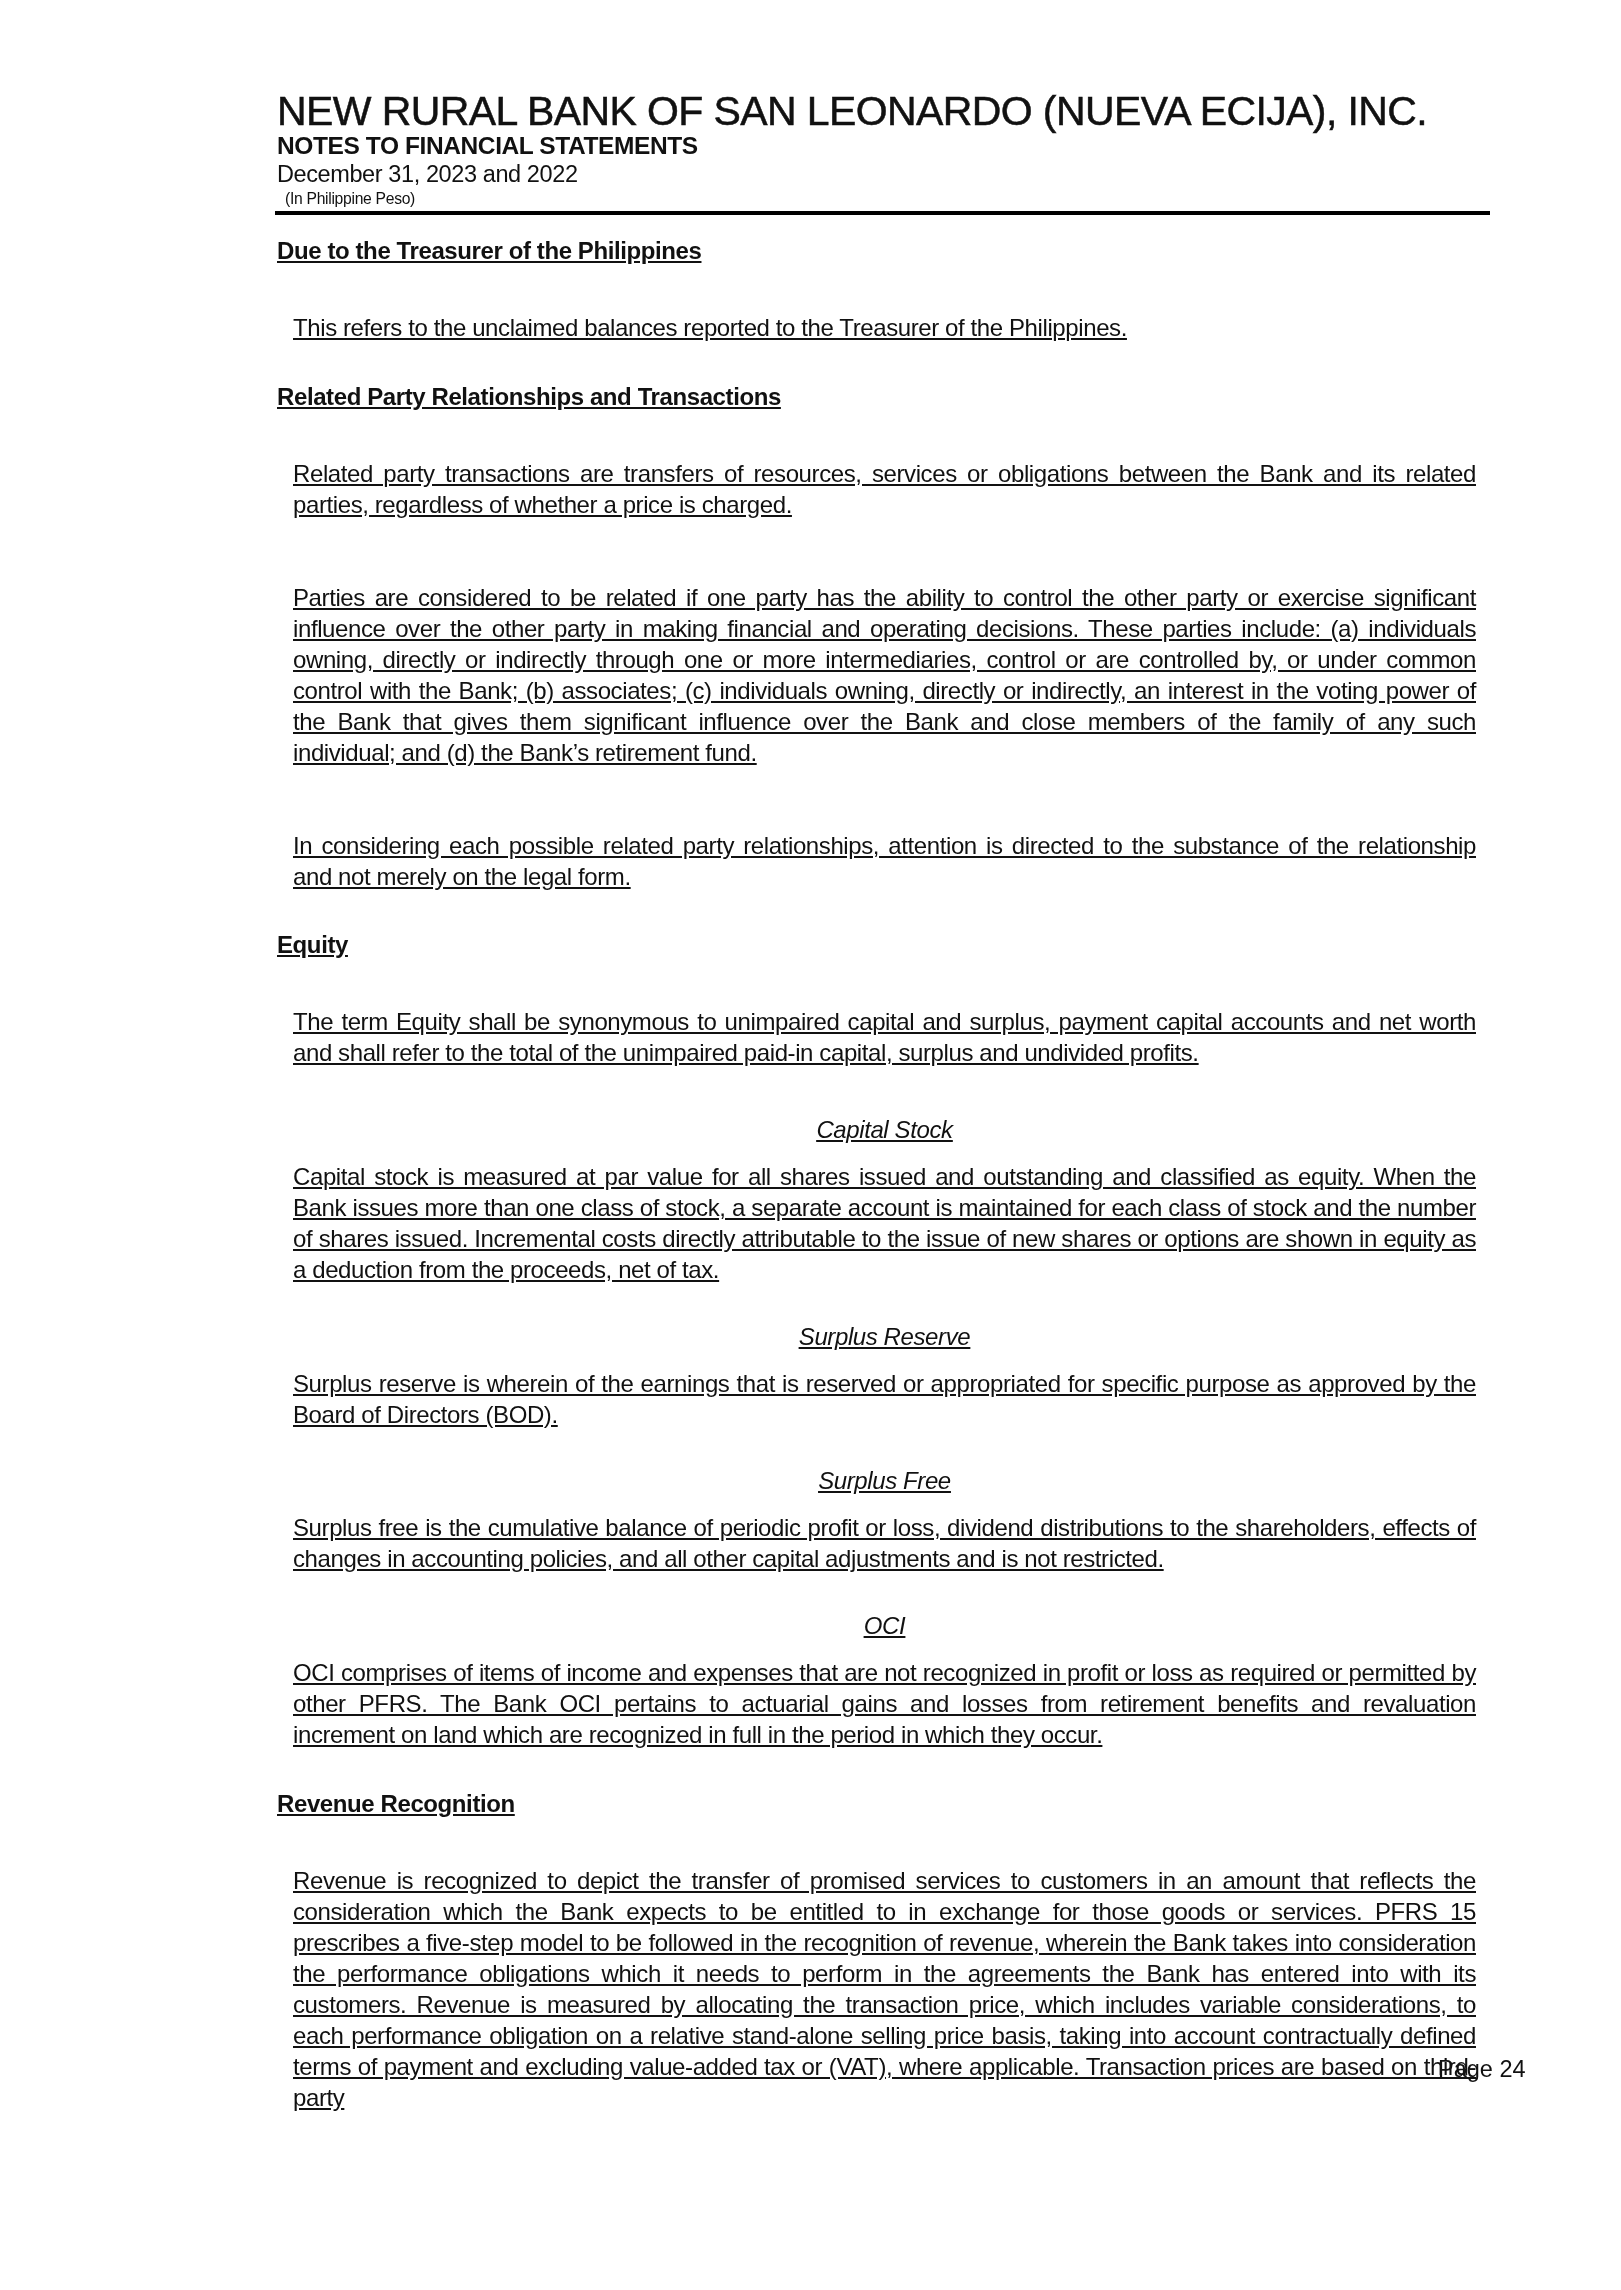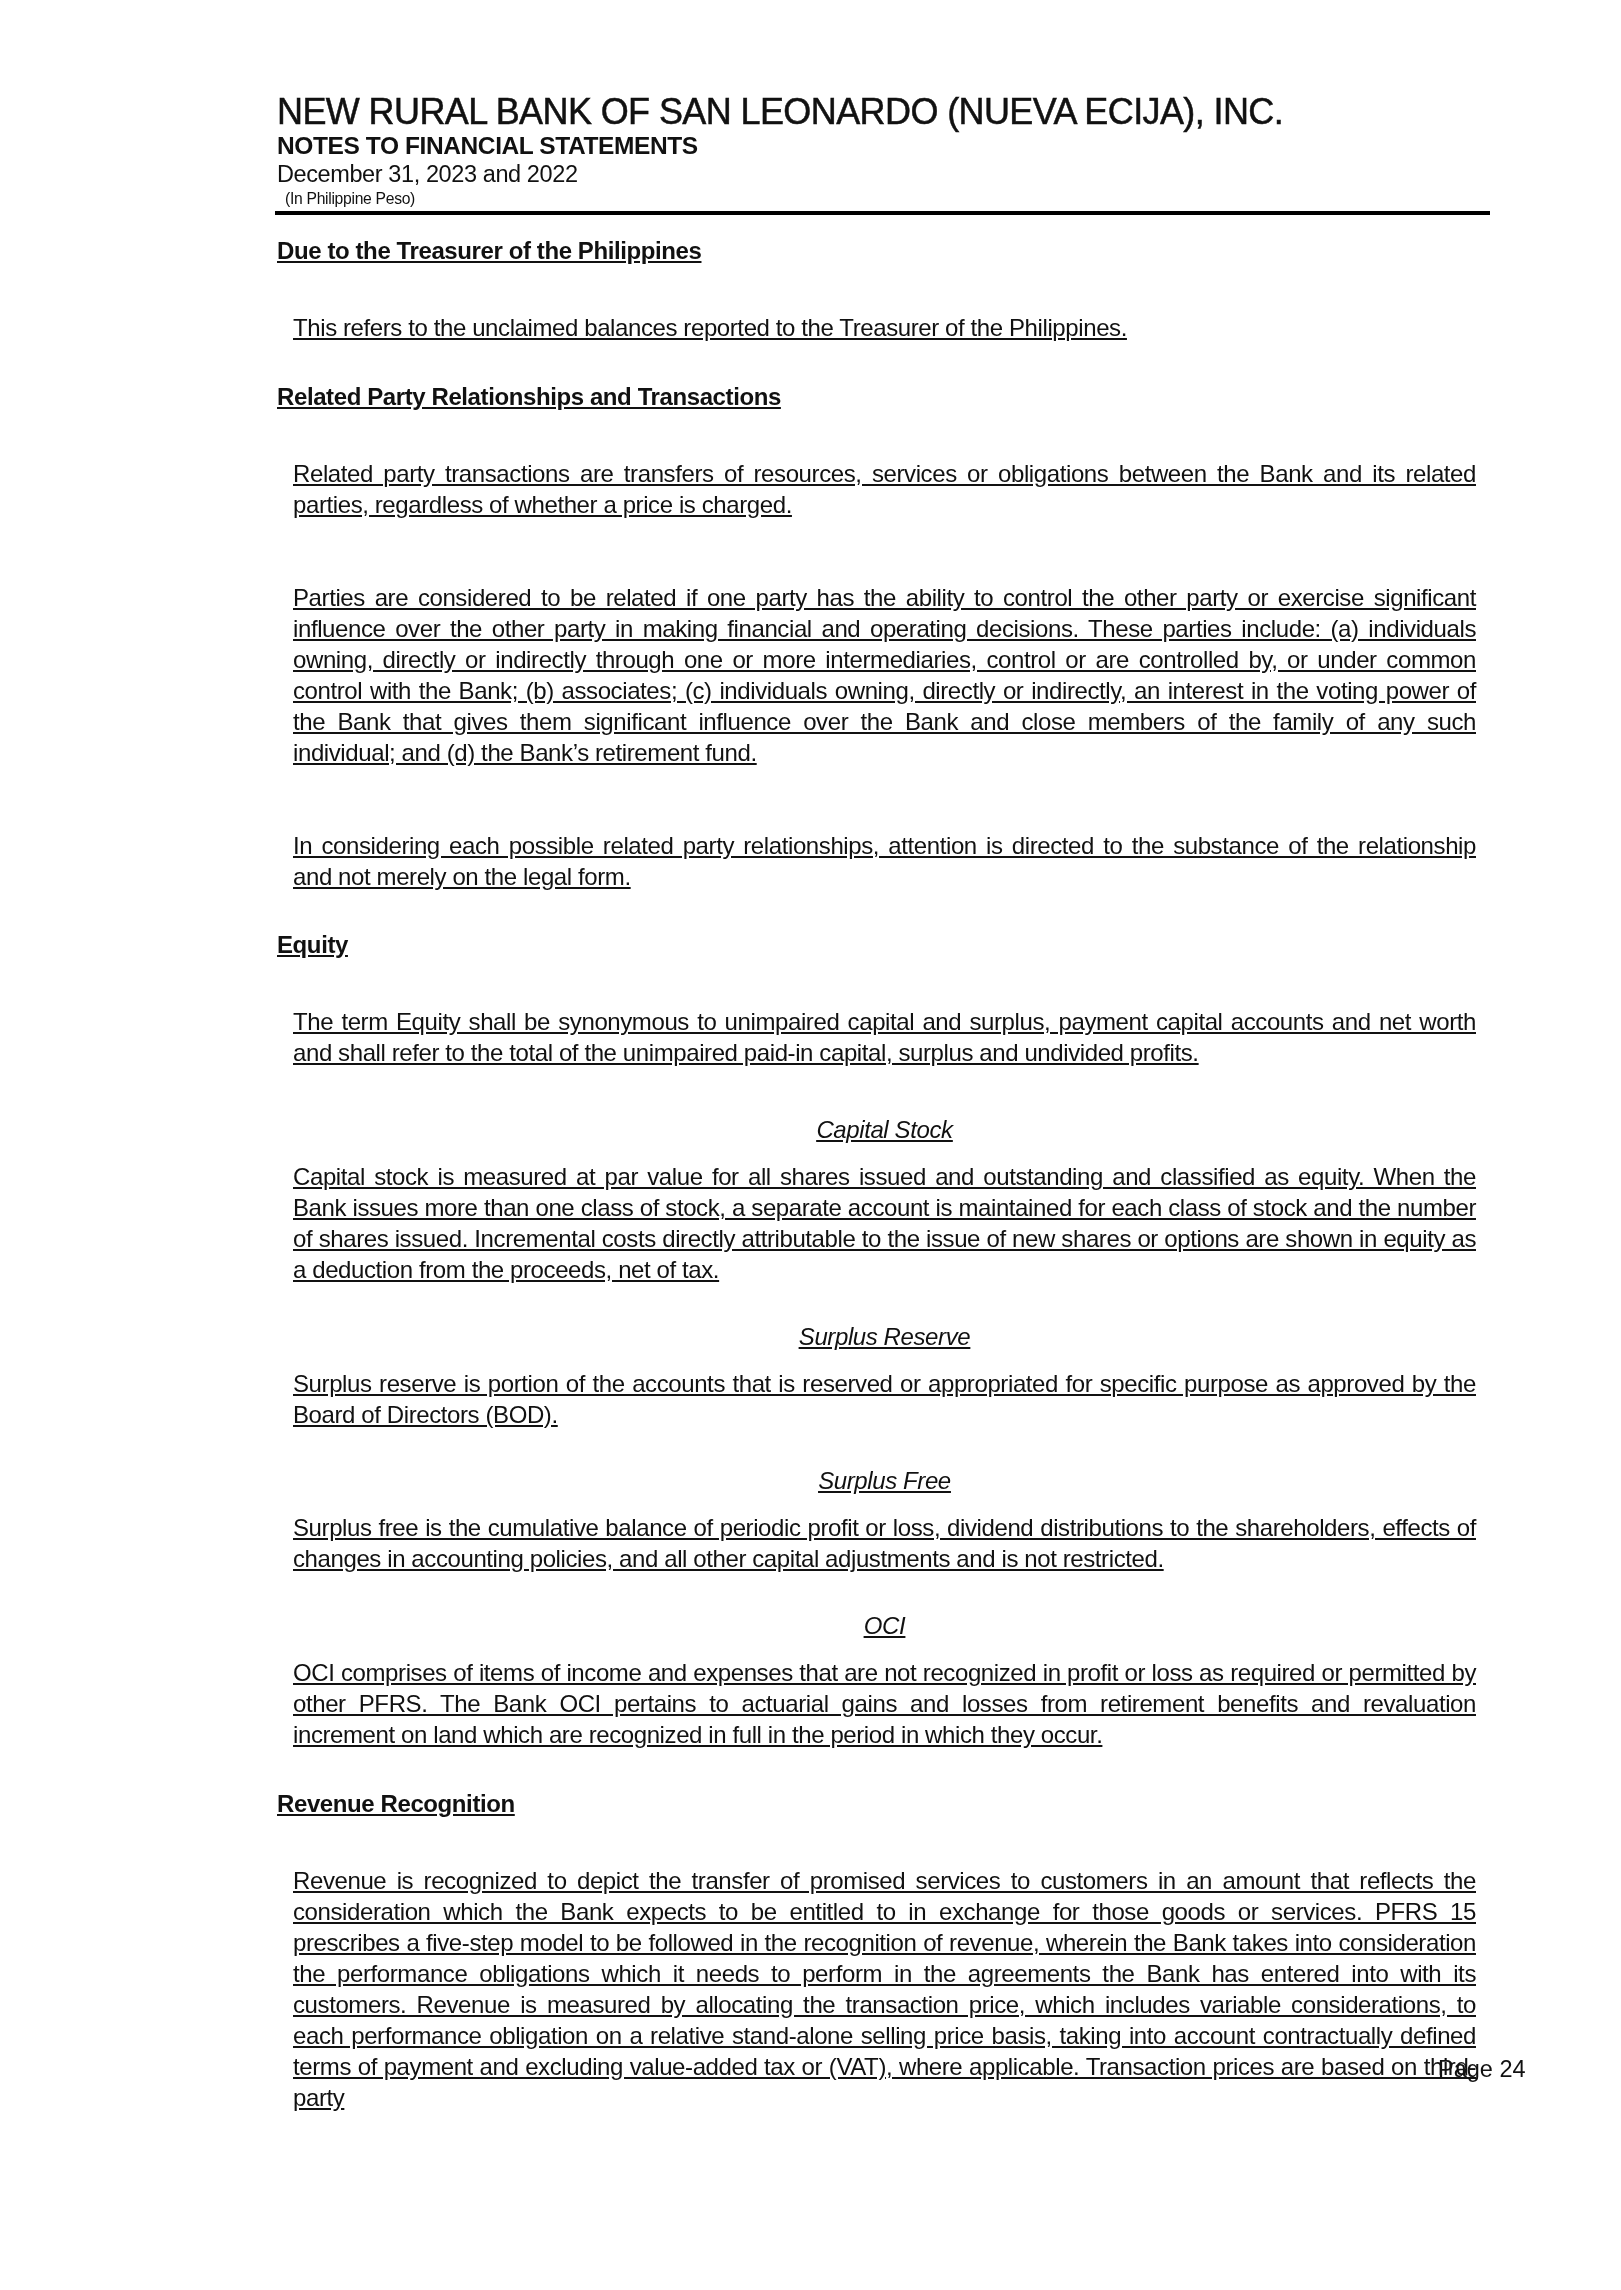--- a/index.html
+++ b/index.html
@@ -15,21 +15,21 @@
       font-family: "Liberation Sans", sans-serif;
       color: #111111;
     }
     .page {
       position: absolute;
       left: 277px;
       top: 92px;
       width: 1215px;
     }
     .company {
-      font-size: 36px;
+      font-size: 41px;
       font-weight: normal;
       letter-spacing: -0.6px;
       line-height: 39px;
       margin: 0;
       -webkit-text-stroke: 0.5px #111;
     }
     .doc-title {
       font-size: 24.5px;
       font-weight: bold;
       letter-spacing: -0.4px;
@@ -121,21 +121,21 @@
     <h3 class="section-heading">Equity</h3>
     <div class="gap-lg"></div>
     <p class="para">The term Equity shall be synonymous to unimpaired capital and surplus, payment capital accounts and net worth and shall refer to the total of the unimpaired paid-in capital, surplus and undivided profits.</p>
     <div class="gap-lg"></div>
 
     <p class="sub-heading">Capital Stock</p>
     <p class="para">Capital stock is measured at par value for all shares issued and outstanding and classified as equity. When the Bank issues more than one class of stock, a separate account is maintained for each class of stock and the number of shares issued. Incremental costs directly attributable to the issue of new shares or options are shown in equity as a deduction from the proceeds, net of tax.</p>
     <div class="gap-sm"></div>
 
     <p class="sub-heading">Surplus Reserve</p>
-    <p class="para">Surplus reserve is portion of the accounts that is reserved or appropriated for specific purpose as approved by the Board of Directors (BOD).</p>
+    <p class="para">Surplus reserve is wherein of the earnings that is reserved or appropriated for specific purpose as approved by the Board of Directors (BOD).</p>
     <div class="gap-sm"></div>
 
     <p class="sub-heading">Surplus Free</p>
     <p class="para">Surplus free is the cumulative balance of periodic profit or loss, dividend distributions to the shareholders, effects of changes in accounting policies, and all other capital adjustments and is not restricted.</p>
     <div class="gap-sm"></div>
 
     <p class="sub-heading">OCI</p>
     <p class="para">OCI comprises of items of income and expenses that are not recognized in profit or loss as required or permitted by other PFRS. The Bank OCI pertains to actuarial gains and losses from retirement benefits and revaluation increment on land which are recognized in full in the period in which they occur.</p>
     <div class="gap-md"></div>
 

